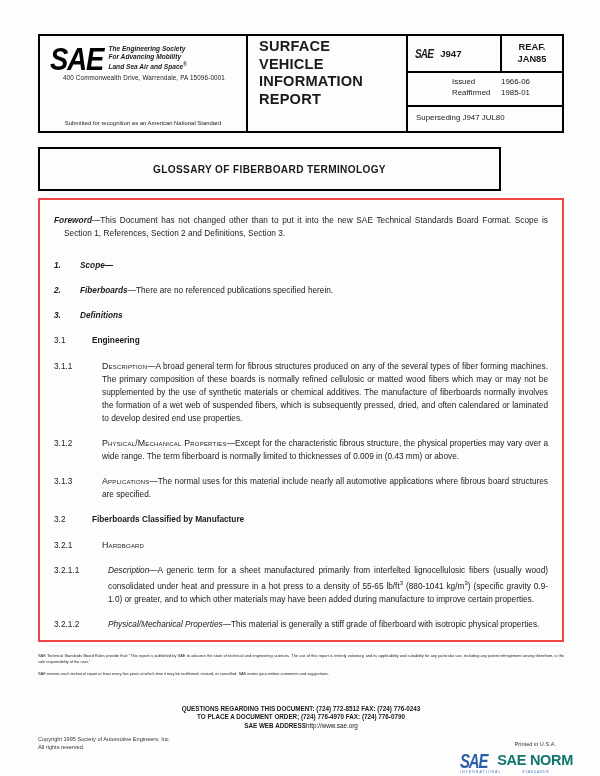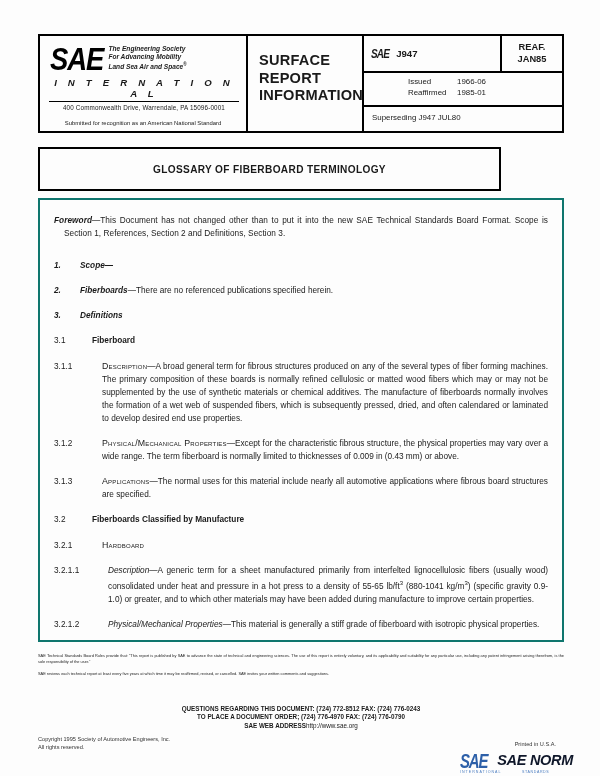--- a/index.html
+++ b/index.html
@@ -93,24 +93,24 @@
   .submitted {
     position: absolute;
     left: 0;
     bottom: 5px;
     width: 100%;
     text-align: center;
     font-size: 5.9px;
   }
 
   .hdr-title {
-    width: 116px;
+    width: 160px;
     border-right: 2px solid #000;
     box-sizing: border-box;
-    padding: 16px 0 0 11px;
+    padding: 2px 0 0 11px;
   }
   .hdr-title div {
     font-size: 14.6px;
     font-weight: bold;
     line-height: 17.6px;
     letter-spacing: .2px;
   }
 
   .hdr-right {
     flex: 1;
@@ -187,21 +187,21 @@
     letter-spacing: .35px;
   }
 
   
   .body-box {
     position: absolute;
     left: 38px;
     top: 198px;
     width: 526px;
     height: 444px;
-    border: 2px solid #0f766e;
+    border: 2px solid #ef4444;
     box-sizing: border-box;
     padding: 14px 14px 0 14px;
   }
   .blk { margin-bottom: 11px; }
   .para {
     font-size: 8.25px;
     line-height: 13.1px;
     text-align: justify;
     letter-spacing: .05px;
   }
@@ -320,30 +320,30 @@
     <div class="hdr-left">
       <div class="sae-logo-wrap">
         <div class="sae-logo-row">
           <div class="sae-mark">SAE</div>
           <div class="sae-tag">
             <div>The Engineering Society</div>
             <div>For Advancing Mobility</div>
             <div><span>Land Sea Air and Space</span><span class="reg">®</span></div>
           </div>
         </div>
-        <div class="sae-intl">I N T E R N A T I O N A L</div>
         <div class="sae-addr">400 Commonwealth Drive, Warrendale, PA 15096-0001</div>
       </div>
       <div class="submitted">Submitted for recognition as an American National Standard</div>
     </div>
 
     <div class="hdr-title">
       <div>SURFACE</div>
+      <div>VEHICLE</div>
+      <div>INFORMATION</div>
       <div>REPORT</div>
-      <div>INFORMATION</div>
     </div>
 
     <div class="hdr-right">
       <div class="hdr-right-top">
         <div class="hdr-num">
           <span class="mini-sae">SAE</span>
           <span class="hdr-num-val">J947</span>
         </div>
         <div class="hdr-reaf">
           <div>REAF.</div>
@@ -394,21 +394,21 @@
 
     <div class="num-row">
       <span class="n1">3.</span>
       <span class="n-body"><span class="hd-i">Definitions</span></span>
     </div>
 
     <div class="gap-m"></div>
 
     <div class="num-row">
       <span class="n2">3.1</span>
-      <span class="n-body hd">Fiberboard</span>
+      <span class="n-body hd">Engineering</span>
     </div>
 
     <div class="gap-m"></div>
 
     <div class="num-row">
       <span class="n3">3.1.1</span>
       <span class="n-body"><span class="smcap">Description</span><span>—A broad general term for fibrous structures produced on any of the several types of fiber forming machines.  The primary composition of these boards is normally refined cellulosic or matted wood fibers which may or may not be supplemented by the use of synthetic materials or chemical additives.  The manufacture of fiberboards normally involves the formation of a wet web of suspended fibers, which is subsequently pressed, dried, and often calendared or laminated to develop desired end use properties.</span></span>
     </div>
 
     <div class="gap-m"></div>
@@ -468,18 +468,18 @@
 
   <div class="copyright">
     <div>Copyright 1995 Society of Automotive Engineers, Inc.</div>
     <div>All rights reserved.</div>
   </div>
 
   <div class="printed">Printed in U.S.A.</div>
 
   <div class="norm-logo">
     <span class="norm-sae-mark" style="color: rgb(44, 95, 168);">SAE</span>
-    <span class="norm-text" style="color: #0f172a; font-style: italic;">SAE NORM</span>
+    <span class="norm-text" style="color: #0f766e;">SAE NORM</span>
     <span class="norm-sub">INTERNATIONAL</span>
     <span class="norm-sub2">STANDARDS</span>
   </div>
 
 </div>
 
 </body></html>

